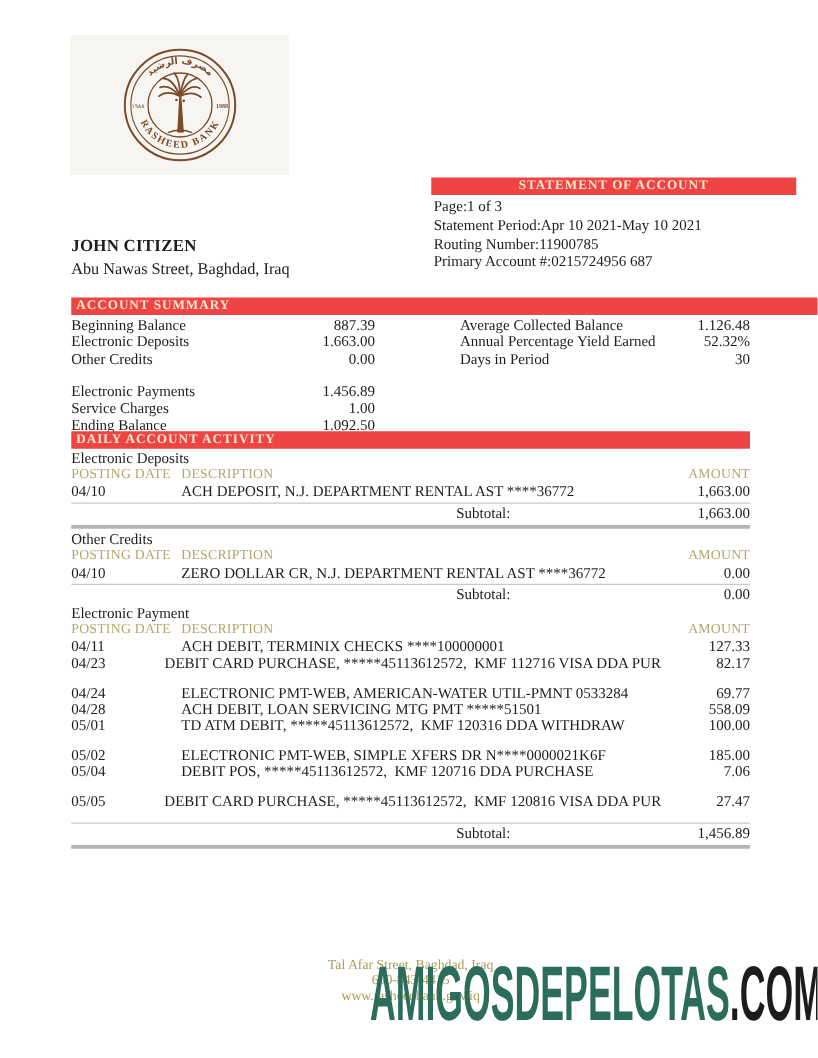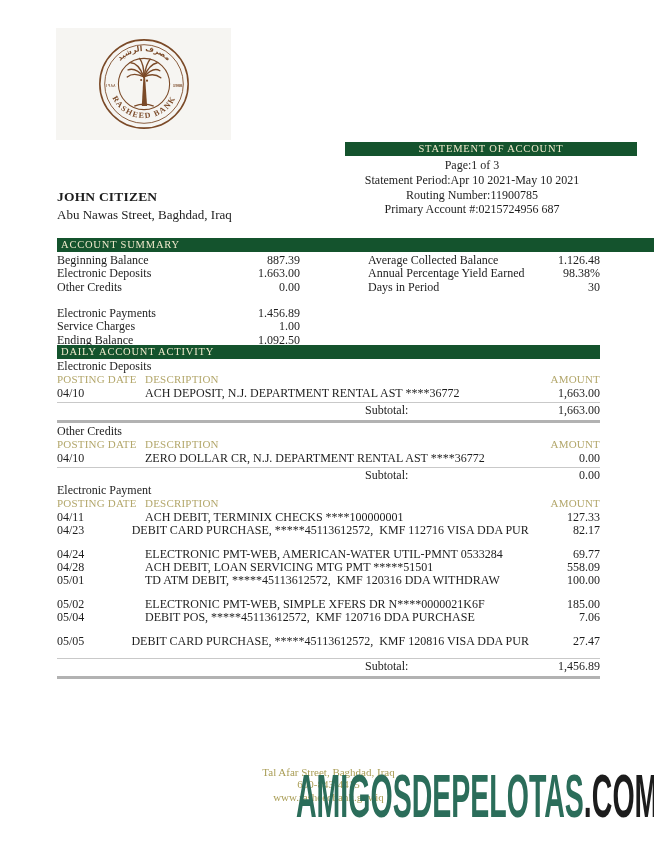--- a/index.html
+++ b/index.html
@@ -7,27 +7,27 @@
         font-family:"Liberation Serif",serif;color:#1d1d1d;}
   
   .logo-box{position:absolute;left:56px;top:28px;width:175px;height:112px;background:#f6f5f2;
             display:flex;align-items:center;justify-content:center;}
   .seal{width:106px;height:106px;}
   
   .customer{position:absolute;left:57px;top:156px;}
   .customer-name{font-size:13.5px;font-weight:bold;letter-spacing:.2px;margin-top:33px;}
   .customer-address{font-size:13px;margin-top:2px;}
   
-  .goldbar{background:#14532d;color:#efe8cb;font-weight:normal;font-size:10.5px;line-height:14px;
+  .goldbar{background:#ef4444;color:#efe8cb;font-weight:bold;font-size:10.5px;line-height:14px;
            height:14px;letter-spacing:.8px;box-sizing:border-box;}
   
   .stmt{position:absolute;left:345px;top:142px;width:292px;}
   .stmt .goldbar{text-align:center;}
   .stmt-rows{padding:2px 40px 0 2px;}
-  .stmt-row{display:flex;justify-content:center;font-size:12px;line-height:14.8px;}
+  .stmt-row{display:flex;justify-content:flex-start;font-size:12px;line-height:14.8px;}
   
   .sum-bar{position:absolute;left:57px;top:238px;width:619px;padding-left:4px;}
   .sum-left{position:absolute;left:57px;top:254px;width:243px;}
   .sum-right{position:absolute;left:368px;top:254px;width:232px;}
   .sum-row{display:flex;justify-content:space-between;font-size:12px;line-height:13.3px;height:13.3px;}
   
   .daily-bar{position:absolute;left:57px;top:345px;width:543px;padding-left:4px;}
   .activity{position:absolute;left:57px;top:360px;width:543px;}
   .sec-name{font-size:12px;line-height:13px;}
   .col-head{display:flex;color:#b3a76b;font-size:11px;line-height:13.5px;letter-spacing:.2px;}
@@ -156,21 +156,21 @@
     </div>
   </div>
 
   <div class="sum-right">
     <div class="sum-row">
       <span>Average Collected Balance</span>
       <span>1.126.48</span>
     </div>
     <div class="sum-row">
       <span>Annual Percentage Yield Earned</span>
-      <span>98.38%</span>
+      <span>52.32%</span>
     </div>
     <div class="sum-row">
       <span>Days in Period</span>
       <span>30</span>
     </div>
   </div>
 
   <div class="goldbar daily-bar">DAILY ACCOUNT ACTIVITY</div>
 
   <div class="activity">

